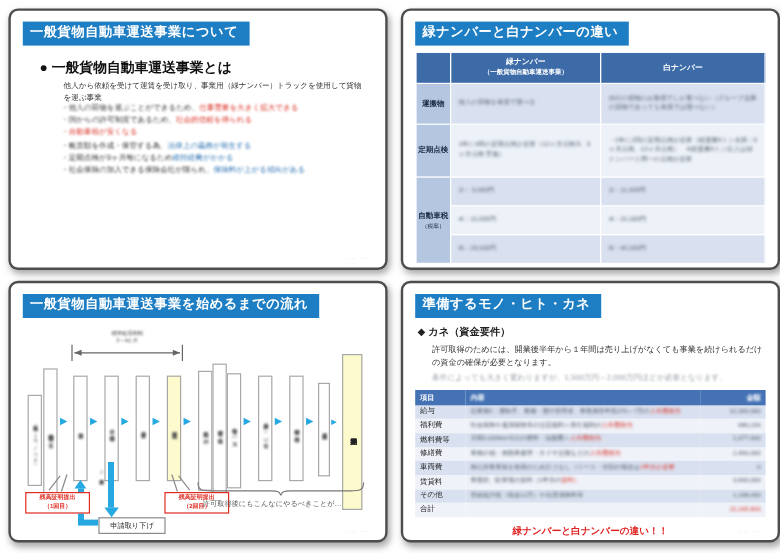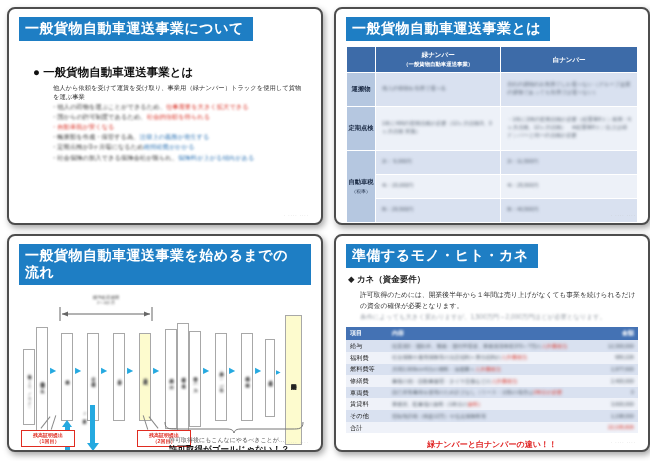--- a/index.html
+++ b/index.html
@@ -1,25 +1,25 @@
 <!DOCTYPE html>
 <html><head>
 <meta charset="utf-8">
 <style>
   *{margin:0;padding:0;box-sizing:border-box}
   html,body{width:650px;height:461px;background:#fff;font-family:"Liberation Sans","DejaVu Sans",sans-serif;overflow:hidden}
   .grid{position:absolute;left:0;top:0;width:650px;height:461px;display:grid;grid-template-columns:316px 316px;grid-template-rows:218px 218px;gap:9px 11px;padding:7px}
   .card{position:relative;background:#fff;border:2px solid #4d4d4d;border-radius:8px;box-shadow:2px 3px 6px rgba(0,0,0,.35);padding:8px 10px;overflow:hidden}
-  .titlebar{display:inline-block;background:#1e7ec4;color:#fff;font-weight:bold;font-size:14px;line-height:1.2;padding:3px 9px 4px 6px;letter-spacing:.5px}
+  .titlebar{display:inline-block;background:#1e7ec4;color:#fff;font-weight:bold;font-size:11px;line-height:1.2;padding:3px 9px 4px 6px;letter-spacing:.5px}
   .bl{filter:blur(1.1px)}
   .bl2{filter:blur(1.4px)}
   .bl3{filter:blur(.8px)}
   .footmark{position:absolute;right:12px;bottom:5px;font-size:4px;color:#c2c2c2;filter:blur(.5px);letter-spacing:1px}
   
-  .s1-h{font-size:11.5px;font-weight:bold;color:#111;margin:24px 0 3px 14px}
+  .s1-h{font-size:11.5px;font-weight:bold;color:#111;margin:11px 0 3px 14px}
   .s1-def{font-size:6.3px;color:#333;line-height:1.5;margin:0 6px 0 34px}
   .s1-li{font-size:6.3px;line-height:1.62;margin-left:32px;color:#333}
   .hl-red{color:#d92f23}
   .hl-blue{color:#2e74b5}
   
   .cmp{width:100%;border-collapse:collapse;margin-top:5px;table-layout:fixed}
   .cmp td,.cmp th{border:1.5px solid #fff;vertical-align:middle}
   .cmp .hd{background:#3d6ba8;color:#fff;font-size:6.5px;font-weight:bold;text-align:center;line-height:1.4;height:26px}
   .cmp .lab{background:#b5c7e0;color:#1a2a44;font-size:6.3px;font-weight:bold;text-align:center;width:34px}
   .cmp .ra{background:#d9e1f0}
@@ -69,21 +69,21 @@
     <div class="s1-li bl"><span>・他人の荷物を運ぶことができるため、</span><span class="hl-red">仕事需要を大きく拡大できる</span></div>
     <div class="s1-li bl"><span>・国からの許可制度であるため、</span><span class="hl-red">社会的信頼を得られる</span></div>
     <div class="s1-li bl"><span class="hl-red">・</span><span class="hl-red">自動車税が安くなる</span></div>
     <div class="s1-li bl"><span>・帳票類を作成・保管する為、</span><span class="hl-blue">法律上の義務が発生する</span></div>
     <div class="s1-li bl"><span>・定期点検が3ヶ月毎になるため</span><span class="hl-blue">維持経費がかかる</span></div>
     <div class="s1-li bl"><span>・社会保険の加入できる保険会社が限られ、</span><span class="hl-blue">保険料が上がる傾向がある</span></div>
     <div class="footmark">· ···· ····</div>
   </div>
 
   <div class="card">
-    <div class="titlebar">一般貨物自動車運送事業とは</div>
+    <div class="titlebar">緑ナンバーと白ナンバーの違い</div>
     <table class="cmp">
       <tbody>
           <tr>
         <th class="hd"></th>
         <th class="hd" style="width:43%">
           <span>緑ナンバー</span><br>
           <span class="hd-sub">（一般貨物自動車運送事業）</span>
         </th>
         <th class="hd" style="width:47%"><span>白ナンバー</span></th>
       </tr>
@@ -203,21 +203,20 @@
       <div class="callout-wh" style="left:63px;top:164px;width:56px">申請取り下げ</div>
       <div class="callout-red" style="left:118px;top:143px;width:54px">
         <div>残高証明提出</div>
         <div>（2回目）</div>
       </div>
 
       <svg width="140" height="12" style="position:absolute;left:145px;top:134px">
         <path d="M1,1 C1,8 5,8 12,8 L62,8 C68,8 69,9 70,12 C71,9 72,8 78,8 L128,8 C135,8 139,8 139,1" fill="none" stroke="#777" stroke-width="1"></path>
       </svg>
       <div class="s3-msg1">許可取得後にもこんなにやるべきことが…</div>
-      <div class="s3-msg2">許可取得がゴールじゃない！？</div>
     </div>
     <div class="footmark">· ···· ····</div>
   </div>
 
   <div class="card">
     <div class="titlebar">準備するモノ・ヒト・カネ</div>
     <div class="s4-h">◆ カネ（資金要件）</div>
     <div class="s4-p">許可取得のためには、開業後半年から１年間は売り上げがなくても事業を続けられるだけの資金の確保が必要となります。</div>
     <div class="s4-p2 bl">条件によっても大きく変わりますが、1,500万円～2,000万円ほどが必要となります。</div>
     <table class="money">

